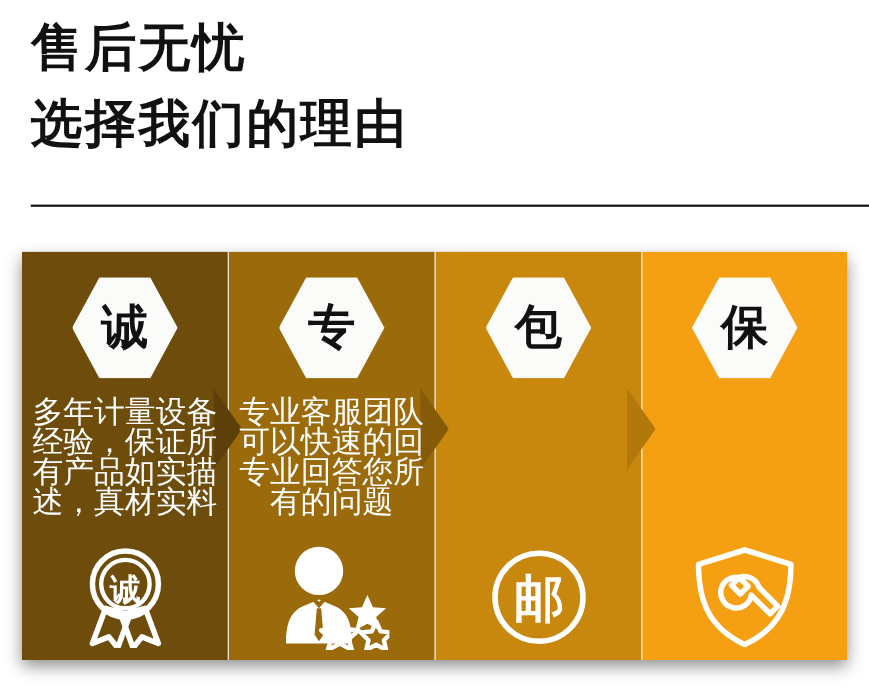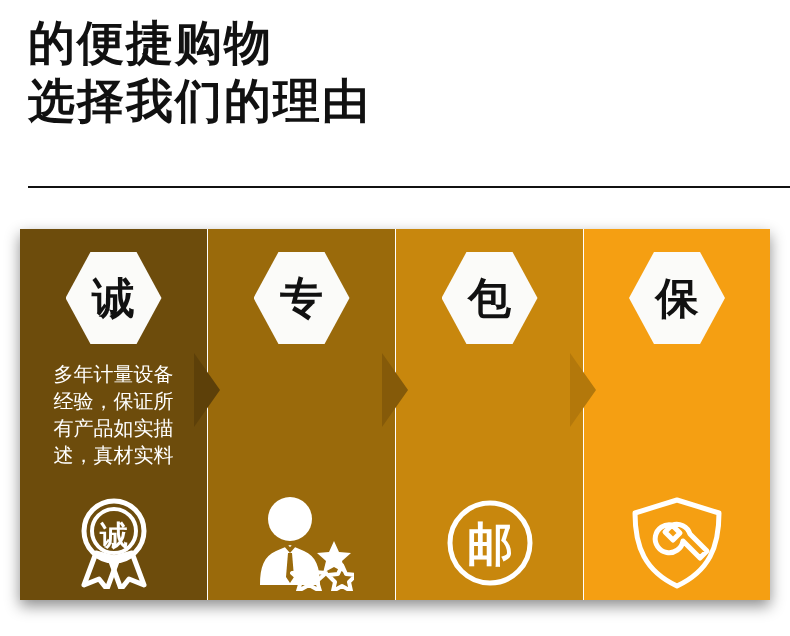--- a/index.html
+++ b/index.html
@@ -17,21 +17,21 @@
     position:absolute;
     left:28px; top:14px;
     color:#111111;
     font-weight:bold;
     font-size:47px;
     line-height:58px;
     letter-spacing:2px;
     white-space:nowrap;
   }
   .heading .line1{display:block;}
-  .heading .line2{display:block;}
+  .heading .line2{display:block;margin-top:11px;}
 
   .rule{
     position:absolute;
     left:28px; top:186px;
     width:762px; height:2px;
     background:#111111;
   }
 
   
   .strip{
@@ -93,21 +93,21 @@
     font-family:"DejaVu Sans","Liberation Sans",sans-serif;
   }
 
   
   .copy{
     position:absolute;
     left:0;right:0;
     top:132px;
     z-index:4;
     color:#ffffff;
-    font-size:20px;
+    font-size:28px;
     line-height:27px;
     text-align:center;
     padding:0 6px;
     font-family:"DejaVu Sans","Liberation Sans",sans-serif;
     white-space:pre-line;
     letter-spacing:0px;
   }
 
   
   .iconwrap{
@@ -123,21 +123,21 @@
     font-family:"DejaVu Sans","Liberation Sans",sans-serif;
     font-weight:bold;
   }
 </style>
 </head>
 <body>
 
 <div id="root">
 
   <div class="heading">
-    <span class="line1">的便捷购物</span>
+    <span class="line1">售后无忧</span>
     <span class="line2">选择我们的理由</span>
   </div>
 
   <div class="rule"></div>
 
   <div class="shadow"></div>
   <div class="strip">
 
     <div class="col c0">
       <div class="colbg" style="background: rgb(109, 76, 12);"></div>
@@ -166,20 +166,24 @@
       </div>
     </div>
 
     <div class="col c1">
       <div class="colbg" style="background: rgb(154, 106, 11);"></div>
       <div class="hexwrap">
         <div class="hex">
             <span>专</span>
           </div>
       </div>
+      <div class="copy">专业客服团队
+可以快速的回
+专业回答您所
+有的问题</div>
       <div class="iconwrap">
         <svg width="104" height="96" viewBox="0 0 104 96">
           <circle cx="40" cy="24" r="22" fill="#ffffff"></circle>
           <path d="M40 50 L26 56 C14 61 10 72 10 90 L70 90 C70 72 66 61 54 56 Z" fill="#ffffff"></path>
           <path d="M33 50 L40 58 L47 50 L45 48 L40 52 L35 48 Z" fill="#9a6a0b"></path>
           <path d="M38 58 L42 58 L44 82 L40 88 L36 82 Z" fill="#9a6a0b"></path>
           <path d="M84 46 L89 57 L101 58 L92 66 L95 78 L84 72 L73 78 L76 66 L67 58 L79 57 Z" fill="#ffffff"></path>
           <path d="M59 66 L64 77 L76 78 L67 86 L70 96 L59 90 L48 96 L51 86 L42 78 L54 77 Z" fill="none" stroke="#ffffff" stroke-width="4" stroke-linejoin="round"></path>
           <path d="M92 70 L96 79 L106 80 L99 87 L101 96 L92 91 L83 96 L85 87 L78 80 L88 79 Z" fill="none" stroke="#ffffff" stroke-width="4" stroke-linejoin="round"></path>
         </svg>

